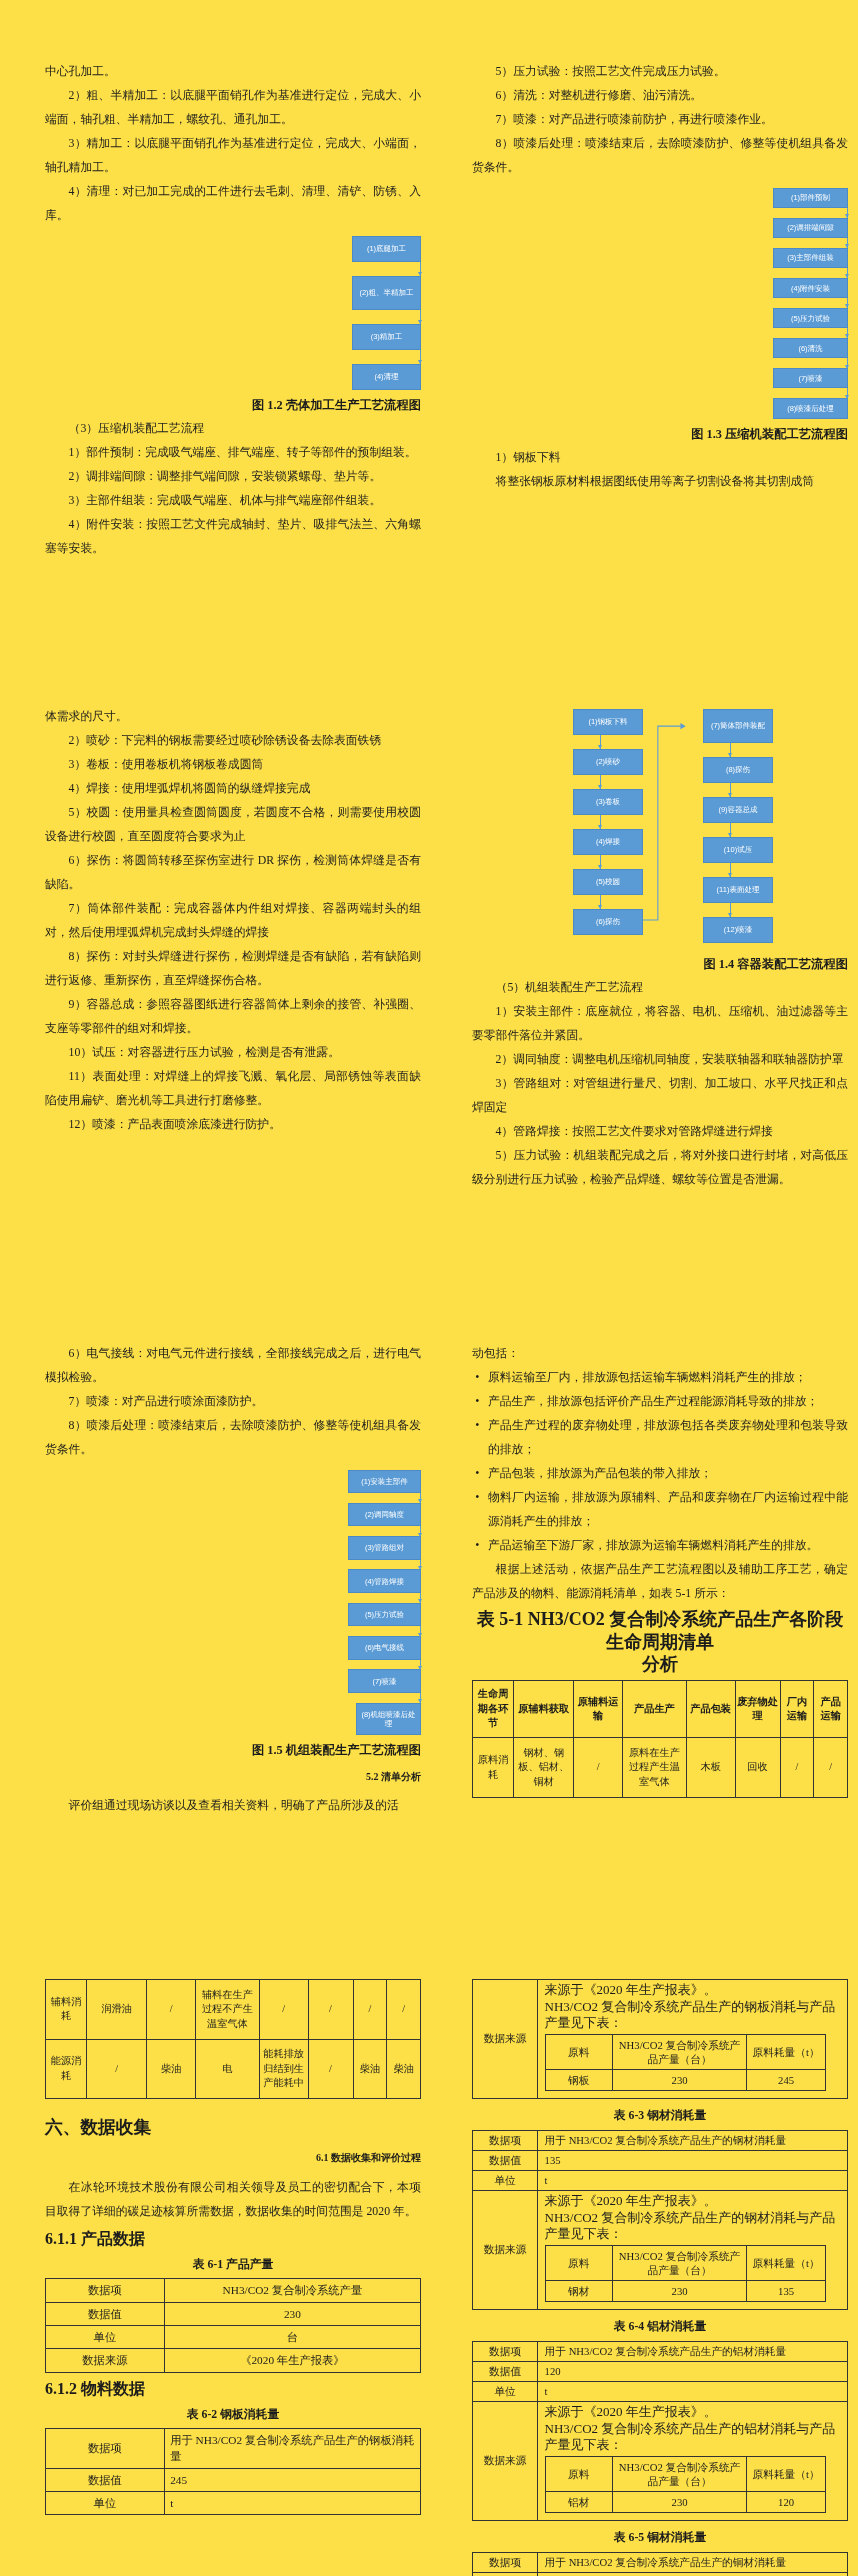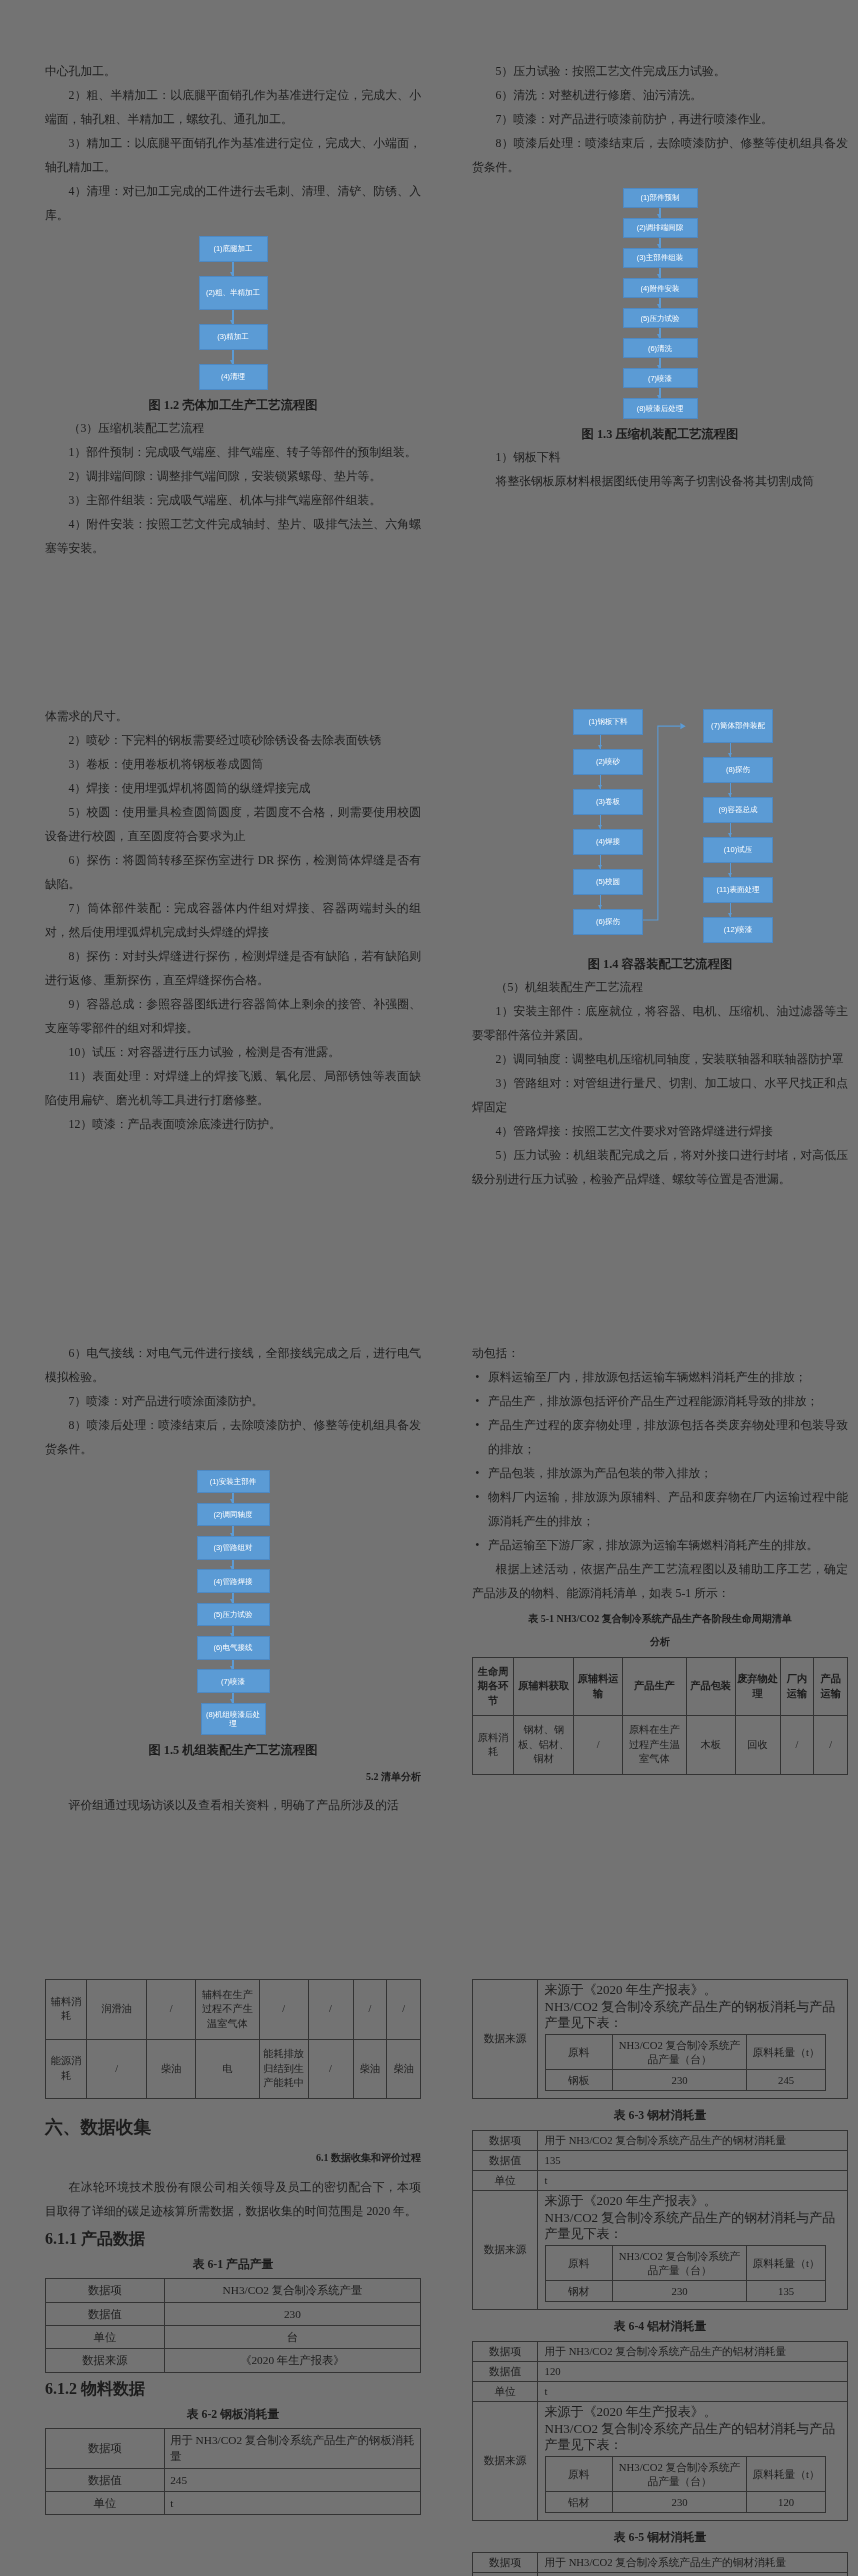--- a/index.html
+++ b/index.html
@@ -1,43 +1,43 @@
 <!DOCTYPE html>
 <html style="font-size:8.6px"><head>
 <meta charset="utf-8">
 <style>
   html,body{margin:0;padding:0;background:#fff;}
-  #root{position:relative;width:859px;height:2576px;overflow:hidden;background:#737373;
+  #root{position:relative;width:859px;height:2576px;overflow:hidden;background:#fde047;
         font-family:"Liberation Serif",serif;color:#1c1c1c;}
   .col{position:absolute;width:376px;}
   .p{margin:0;font-size:11.8px;line-height:24px;text-align:justify;}
   .ind{text-indent:2em;}
   .blt{margin:0;font-size:11.8px;line-height:24px;text-align:justify;position:relative;padding-left:16px;}
   .blt::before{content:"\2022";position:absolute;left:3.2px;top:0;}
-  .fig{display:flex;flex-direction:column;align-items:center;margin:8.6px 0 2.1px;}
+  .fig{display:flex;flex-direction:column;align-items:flex-end;margin:8.6px 0 2.1px;}
   .fbox{box-sizing:border-box;width:69px;height:26px;background:#5b9bd5;border:0.5px solid #4d89c4;
         color:#fff;font-family:"Liberation Sans",sans-serif;font-size:7.5px;line-height:9px;
         display:flex;align-items:center;justify-content:center;text-align:center;padding:1.6px 3.2px;flex-shrink:0;}
   .tall{height:34px;}
   .farr{position:relative;width:1.1px;height:14px;background:#5b9bd5;flex-shrink:0;}
   .farr::after{content:"";position:absolute;bottom:-0.5px;left:-2.1px;width:0;height:0;
         border:2.7px solid transparent;border-top:4.3px solid #5b9bd5;border-bottom:none;}
   .figcap{font-weight:bold;font-size:12.3px;line-height:17px;margin-top:7.5px;text-align:center;}
   .fig13 .fbox{width:75px;height:20.4px;}
   .fig13 .farr{height:9.7px;}
   .fig15 .fbox{width:73px;height:23.6px;}
   .fig15 .farr{height:9.7px;}
   .fig15 .tall{height:32px;width:65px;}
   .fig14wrap{position:relative;width:236px;height:240px;margin:2.1px auto 0;}
   .chain{position:absolute;top:0;display:flex;flex-direction:column;align-items:center;}
   .chainL{left:16px;}
   .chainR{left:146px;}
   .fig14wrap .fbox{width:70px;margin-left:15px;}
   .conn{position:absolute;left:0;top:0;}
-  .tcap51{font-weight:bold;font-size:10px;line-height:22.5px;text-align:center;margin:3.2px 0 4.3px;}
+  .tcap51{font-weight:bold;font-size:18px;line-height:22.5px;text-align:center;margin:3.2px 0 4.3px;}
   .tcap{font-weight:bold;font-size:11.8px;line-height:18px;text-align:center;margin:7.5px 0 5.4px;}
   table{border-collapse:collapse;}
   .tbl{width:100%;}
   .tbl th,.tbl td{border:0.5px solid #333;vertical-align:middle;}
   .t51{border:1.1px solid #333;}
   .t51 th{font-size:10.2px;line-height:14.5px;padding:6.4px 1.6px;text-align:center;font-weight:bold;}
   .t51 td{font-size:10.2px;line-height:14.5px;padding:7.5px 1.6px;text-align:center;}
   .kv td{font-size:11.3px;line-height:16px;padding:3.2px 5.4px;}
   .kv .kl{width:107px;text-align:center;}
   .vc{text-align:center;}

